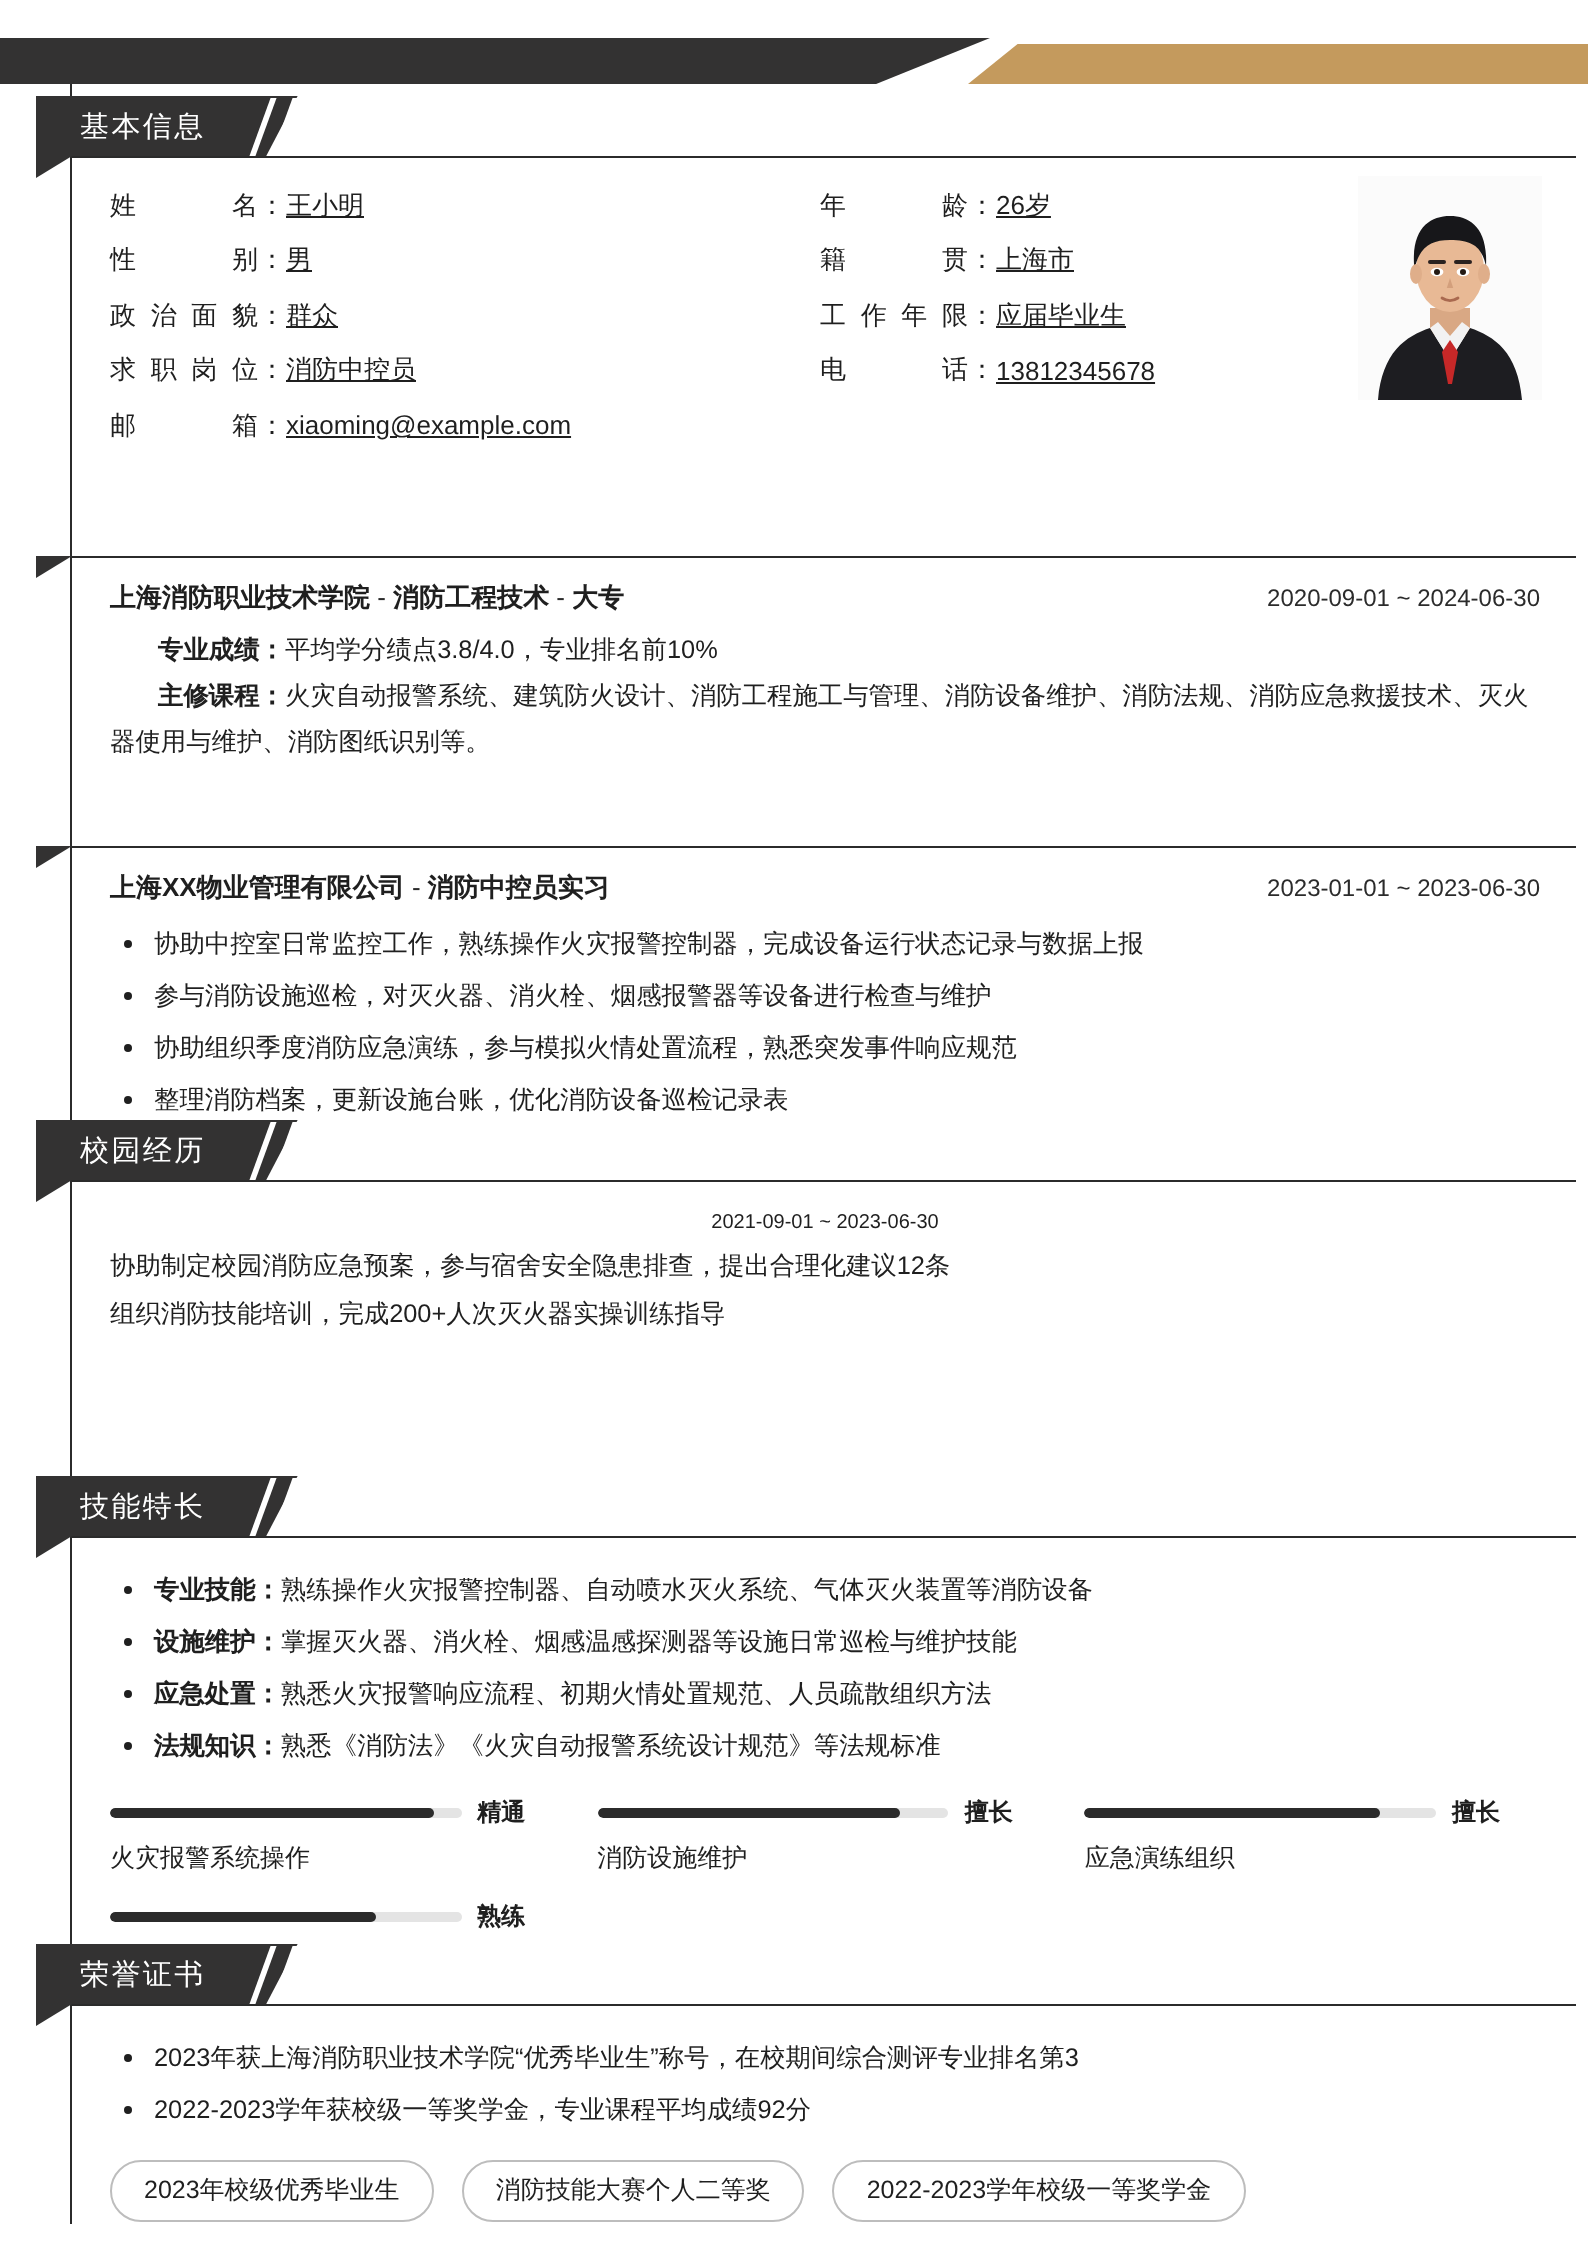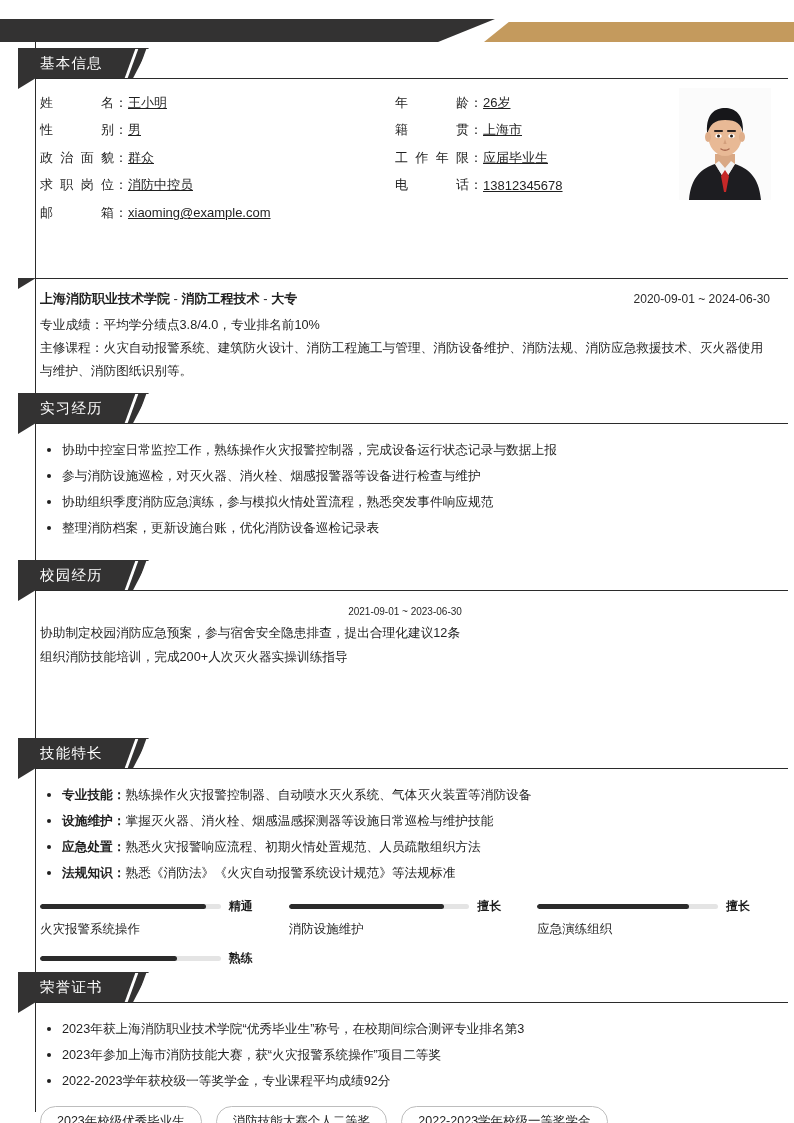--- a/index.html
+++ b/index.html
@@ -101,21 +101,21 @@
   }
   .hr {
     position: absolute;
     left: 18px;
     top: 30px;
     width: 752px;
     height: 1.3px;
     background: #2b2b2b;
   }
 
-  .sec-body { padding: 10px 24px 0 40px; }
+  .sec-body { padding: 10px 24px 0 55px; }
 
   
   .info-grid {
     display: grid;
     grid-template-columns: 355px 1fr;
     row-gap: 2px;
     padding-right: 140px;
   }
   .info-row { display: flex; align-items: center; height: 25.5px; font-size: 13px; }
   .info-label {
@@ -144,21 +144,21 @@
     display: flex;
     justify-content: space-between;
     align-items: baseline;
     margin-bottom: 6px;
   }
   .entry-title { font-size: 13px; font-weight: bold; }
   .entry-title .sep { font-weight: normal; color: #2b2b2b; }
   .entry-date { font-size: 12px; color: #2b2b2b; }
 
   .kv-line { font-size: 12.7px; line-height: 23px; }
-  .kv-line b { font-weight: normal; }
+  .kv-line b { font-weight: bold; margin-left: 24px; }
 
   ul.bullets { list-style: none; margin-top: 2px; }
   ul.bullets li {
     position: relative;
     padding-left: 22px;
     font-size: 12.7px;
     line-height: 26px;
   }
   ul.bullets li::before {
     content: "";
@@ -337,28 +337,31 @@
       </div>
       <div class="kv-line">
         <b>主修课程：</b><span>火灾自动报警系统、建筑防火设计、消防工程施工与管理、消防设备维护、消防法规、消防应急救援技术、灭火器使用与维护、消防图纸识别等。</span>
       </div>
     </div>
   </div>
 
   <div class="section" style="top:393px">
     <div class="sec-head">
       <div class="hr"></div>
-      <div class="sec-tag">
-        <span>实习经历</span>
-      </div>
       <div class="sec-notch"></div>
       <div class="slash" style="left:112px"></div>
       <div class="slash" style="left:123px"></div>
     </div>
     <div class="sec-body">
+      <div class="entry-head">
+        <div class="entry-title">
+          <span>上海XX物业管理有限公司</span><span class="sep"> - </span><span>消防中控员实习</span>
+        </div>
+        <div class="entry-date">2023-01-01 ~ 2023-06-30</div>
+      </div>
       <ul class="bullets">
         <li>协助中控室日常监控工作，熟练操作火灾报警控制器，完成设备运行状态记录与数据上报</li>
         <li>参与消防设施巡检，对灭火器、消火栓、烟感报警器等设备进行检查与维护</li>
         <li>协助组织季度消防应急演练，参与模拟火情处置流程，熟悉突发事件响应规范</li>
         <li>整理消防档案，更新设施台账，优化消防设备巡检记录表</li>
       </ul>
     </div>
   </div>
 
   <div class="section" style="top:560px">
@@ -446,21 +449,20 @@
       <div class="sec-tag">
         <span>荣誉证书</span>
       </div>
       <div class="sec-notch"></div>
       <div class="slash" style="left:112px"></div>
       <div class="slash" style="left:123px"></div>
     </div>
     <div class="sec-body">
       <ul class="bullets">
         <li>2023年获上海消防职业技术学院“优秀毕业生”称号，在校期间综合测评专业排名第3</li>
-        <li>2023年参加上海市消防技能大赛，获“火灾报警系统操作”项目二等奖</li>
         <li>2022-2023学年获校级一等奖学金，专业课程平均成绩92分</li>
       </ul>
       <div class="tags">
         <div class="tag">2023年校级优秀毕业生</div>
         <div class="tag">消防技能大赛个人二等奖</div>
         <div class="tag">2022-2023学年校级一等奖学金</div>
       </div>
     </div>
   </div>
 

